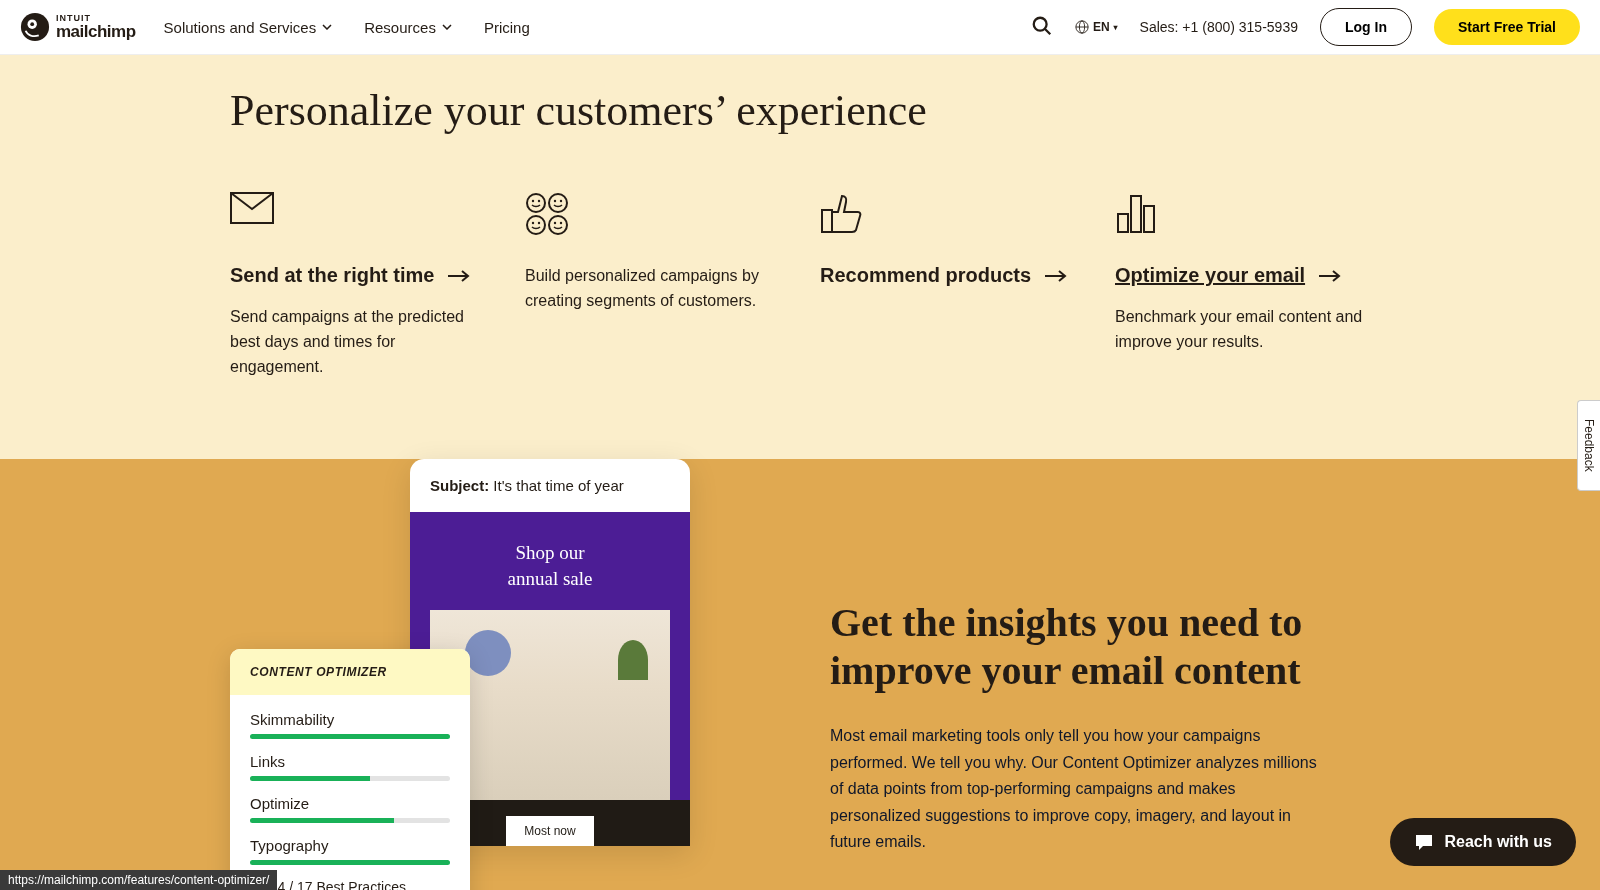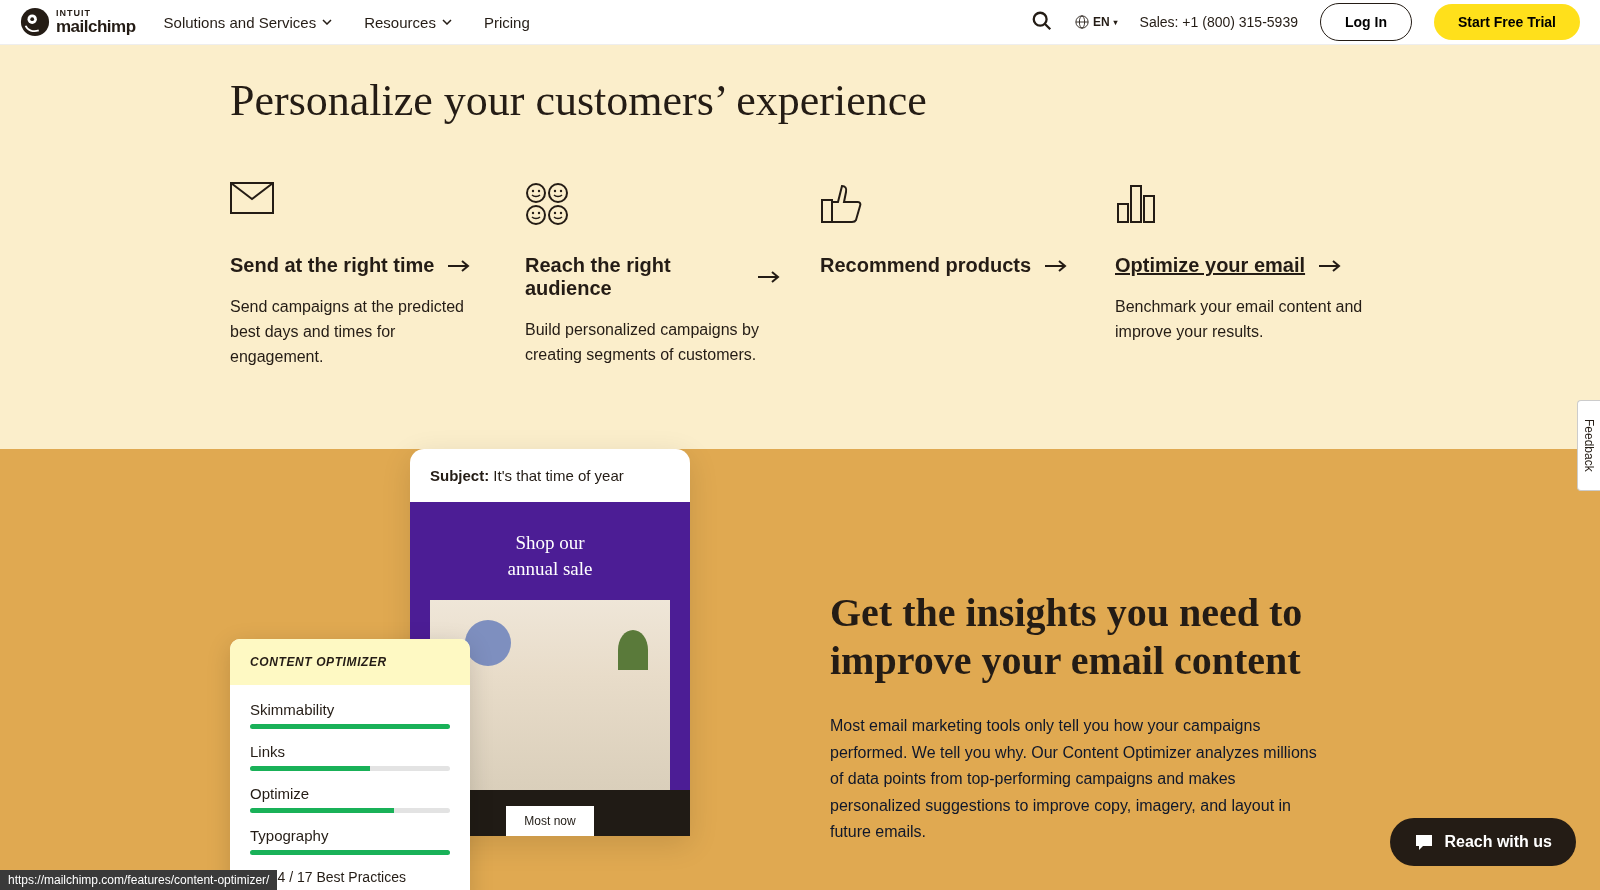--- a/index.html
+++ b/index.html
@@ -1,17 +1,17 @@
 <!DOCTYPE html>
 <html><head>
 <meta charset="utf-8">
 <style>
 * { margin: 0; padding: 0; box-sizing: border-box; }
 body { font-family: -apple-system, BlinkMacSystemFont, "Segoe UI", Helvetica, Arial, sans-serif; color: #241c15; width: 1600px; overflow-x: hidden; }
-.header { display: flex; align-items: center; justify-content: space-between; padding: 0 20px; height: 45px; background: #fff; border-bottom: 1px solid #eee; }
+.header { display: flex; align-items: center; justify-content: space-between; padding: 0 20px; height: 55px; background: #fff; border-bottom: 1px solid #eee; }
 .header-left { display: flex; align-items: center; gap: 28px; }
 .logo { display: flex; align-items: center; gap: 6px; }
 .logo-text { display: flex; flex-direction: column; line-height: 1; }
 .logo-intuit { font-size: 9px; font-weight: 700; letter-spacing: 1px; }
 .logo-mailchimp { font-size: 17px; font-weight: 700; letter-spacing: -0.5px; }
 .nav { display: flex; align-items: center; gap: 32px; }
 .nav-item { display: flex; align-items: center; gap: 6px; font-size: 15px; font-weight: 500; cursor: pointer; }
 .chevron { width: 10px; height: 6px; }
 .header-right { display: flex; align-items: center; gap: 22px; }
 .search-btn { background: none; border: none; cursor: pointer; }
@@ -156,27 +156,20 @@
             <circle cx="11" cy="33" r="9" stroke="#241c15" stroke-width="2" fill="none"></circle>
               <circle cx="8" cy="31" r="1.2" fill="#241c15"></circle>
               <circle cx="14" cy="31" r="1.2" fill="#241c15"></circle>
               <path d="M7 35c2 2 6 2 8 0" stroke="#241c15" stroke-width="1.5" fill="none"></path>
             <circle cx="33" cy="33" r="9" stroke="#241c15" stroke-width="2" fill="none"></circle>
               <circle cx="30" cy="31" r="1.2" fill="#241c15"></circle>
               <circle cx="36" cy="31" r="1.2" fill="#241c15"></circle>
               <path d="M29 35c2 2 6 2 8 0" stroke="#241c15" stroke-width="1.5" fill="none"></path>
           </svg>
         </div>
-        <a class="card-title">
-          <span>Reach the right audience</span>
-          <svg class="arrow-right" width="22" height="14" viewBox="0 0 22 14">
-              <line x1="0" y1="7" x2="19" y2="7" stroke="#241c15" stroke-width="2"></line>
-              <path d="M14 2l6 5-6 5" stroke="#241c15" stroke-width="2" fill="none"></path>
-            </svg>
-        </a>
         <p class="card-desc">Build personalized campaigns by creating segments of customers.</p>
       </div>
 
       <div class="card">
         <div class="card-icon">
           <svg width="42" height="42" viewBox="0 0 42 42">
               <rect x="2" y="18" width="10" height="22" stroke="#241c15" stroke-width="2" fill="none"></rect>
               <path d="M12 20h6l4-16c3 0 5 2 4 6l-2 10h14c2 0 3 2 2 4l-4 14c-1 2-2 2-4 2H12" stroke="#241c15" stroke-width="2" fill="none"></path>
             </svg>
         </div>

